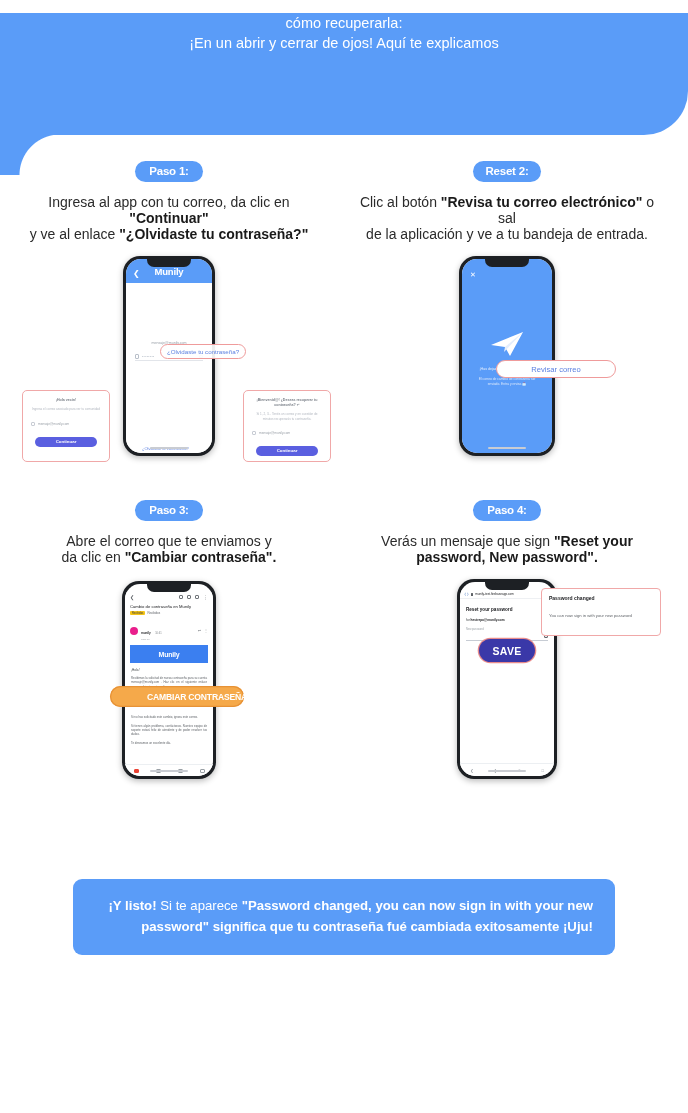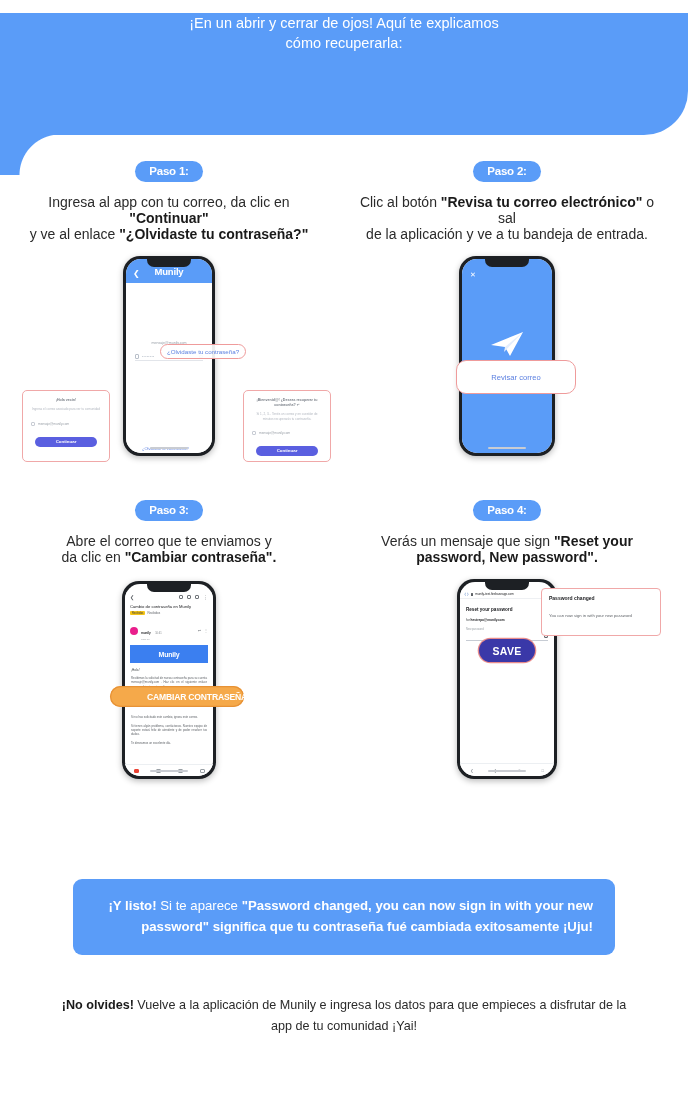--- a/index.html
+++ b/index.html
@@ -160,22 +160,22 @@
   }
 
   
   .p2{ width:96px; height:200px; margin:14px auto 0; }
   .p2-body{ height:100%; background:#5a9cf8; position:relative; }
   .p2-x{ position:absolute; left:8px; top:12px; color:#fff; font-size:7px; line-height:1;}
   .p2-plane{ position:absolute; left:50%; top:72px; transform:translateX(-50%);}
   .p2-t1{ position:absolute; left:10px; right:10px; top:108px; text-align:center; font-size:3.6px; color:#eaf1fd;}
   .p2-t2{ position:absolute; left:12px; right:12px; top:118px; text-align:center; font-size:3.3px; color:#dce8fb; line-height:5px;}
   .ring-revisar{
-    position:absolute; left:456px; top:347px;
-    width:120px; height:34px;
+    position:absolute; left:496px; top:347px;
+    width:120px; height:18px;
     border:1.2px solid #ef9b9b;
     border-radius:10px;
     background:#fff;
     z-index:9;
     display:flex;align-items:center;justify-content:center;
     font-size:7.6px; color:#5a7fe0;
   }
 
   
   .p3{ width:94px; height:198px; margin:16px auto 0; }
@@ -293,22 +293,22 @@
   }
   .footer b{ font-weight:700; color:#1a1a1a;}
 </style>
 </head>
 <body>
 
 <div class="page">
 
   <div class="header">
     <div class="header-sub">
+      <div>cómo recuperarla:</div>
       <div>¡En un abrir y cerrar de ojos! Aquí te explicamos</div>
-      <div>cómo recuperarla:</div>
     </div>
   </div>
 
   <div class="step-row" style="margin-top:26px;">
 
     <div class="step-col">
       <div class="paso-badge">Paso 1:</div>
       <div class="step-desc">
         <span>Ingresa al app con tu correo, da clic en </span><b>"Continuar"</b><br>
         <span>y ve al enlace </span><b>"¿Olvidaste tu contraseña?"</b>
@@ -350,21 +350,21 @@
         <div class="mc-sub">Si 1, 2, 3... Tenés un correo y en cuestión de minutos recuperarás tu contraseña.</div>
         <div class="mc-field">
           <span class="mc-box"></span>
           <span class="mc-ftext">mensaje@munily.com</span>
         </div>
         <div class="mc-btn">Continuar</div>
       </div>
     </div>
 
     <div class="step-col">
-      <div class="paso-badge">Paso 2:</div>
+      <div class="paso-badge">Reset 2:</div>
       <div class="step-desc">
         <span>Clic al botón </span><b>"Revisa tu correo electrónico"</b><span> o sal</span><br>
         <span>de la aplicación y ve a tu bandeja de entrada.</span>
       </div>
 
       <div class="phone p2">
         <div class="phone-inner">
           <div class="notch"></div>
           <div class="p2-body">
             <span class="p2-x">✕</span>
@@ -486,17 +486,14 @@
   <div class="pw-card">
     <div class="pw-title">Password changed</div>
     <div class="pw-body">You can now sign in with your new password</div>
   </div>
 
 
   <div class="banner">
     <b>¡Y listo!</b><span class="soft"> Si te aparece </span><b>"Password changed, you can now sign in with your new password"</b><b> significa que tu contraseña fué cambiada exitosamente ¡Uju!</b>
   </div>
 
-  <div class="footer">
-    <b>¡No olvides!</b><span> Vuelve a la aplicación de Munily e ingresa los datos para que empieces a disfrutar de la app de tu comunidad ¡Yai!</span>
-  </div>
 
 </div>
 
 </body></html>

